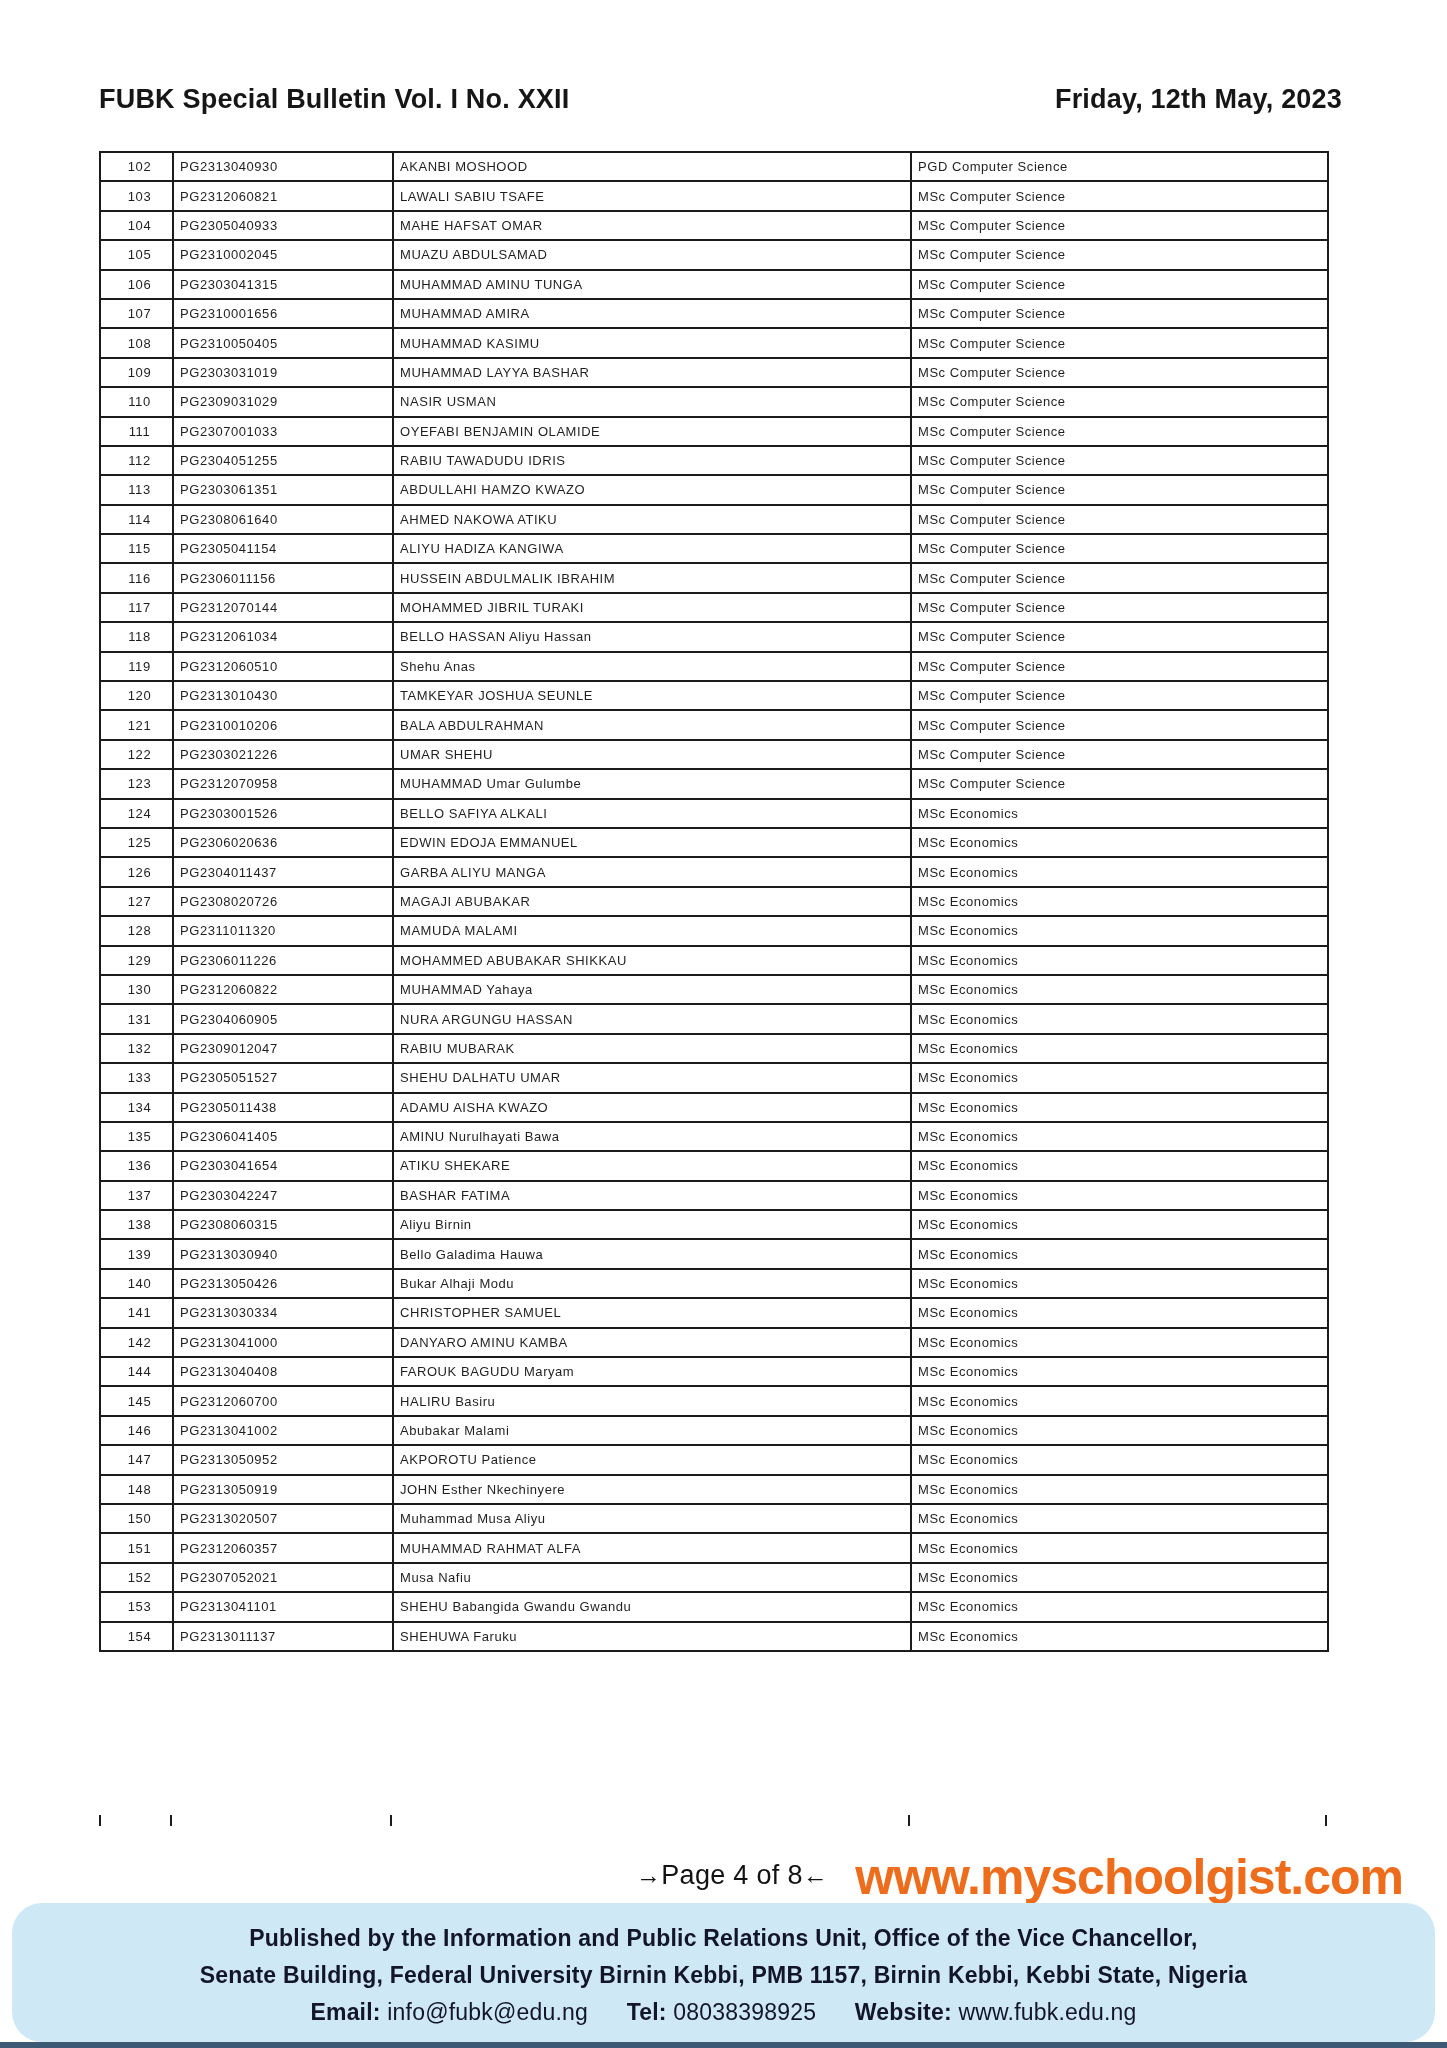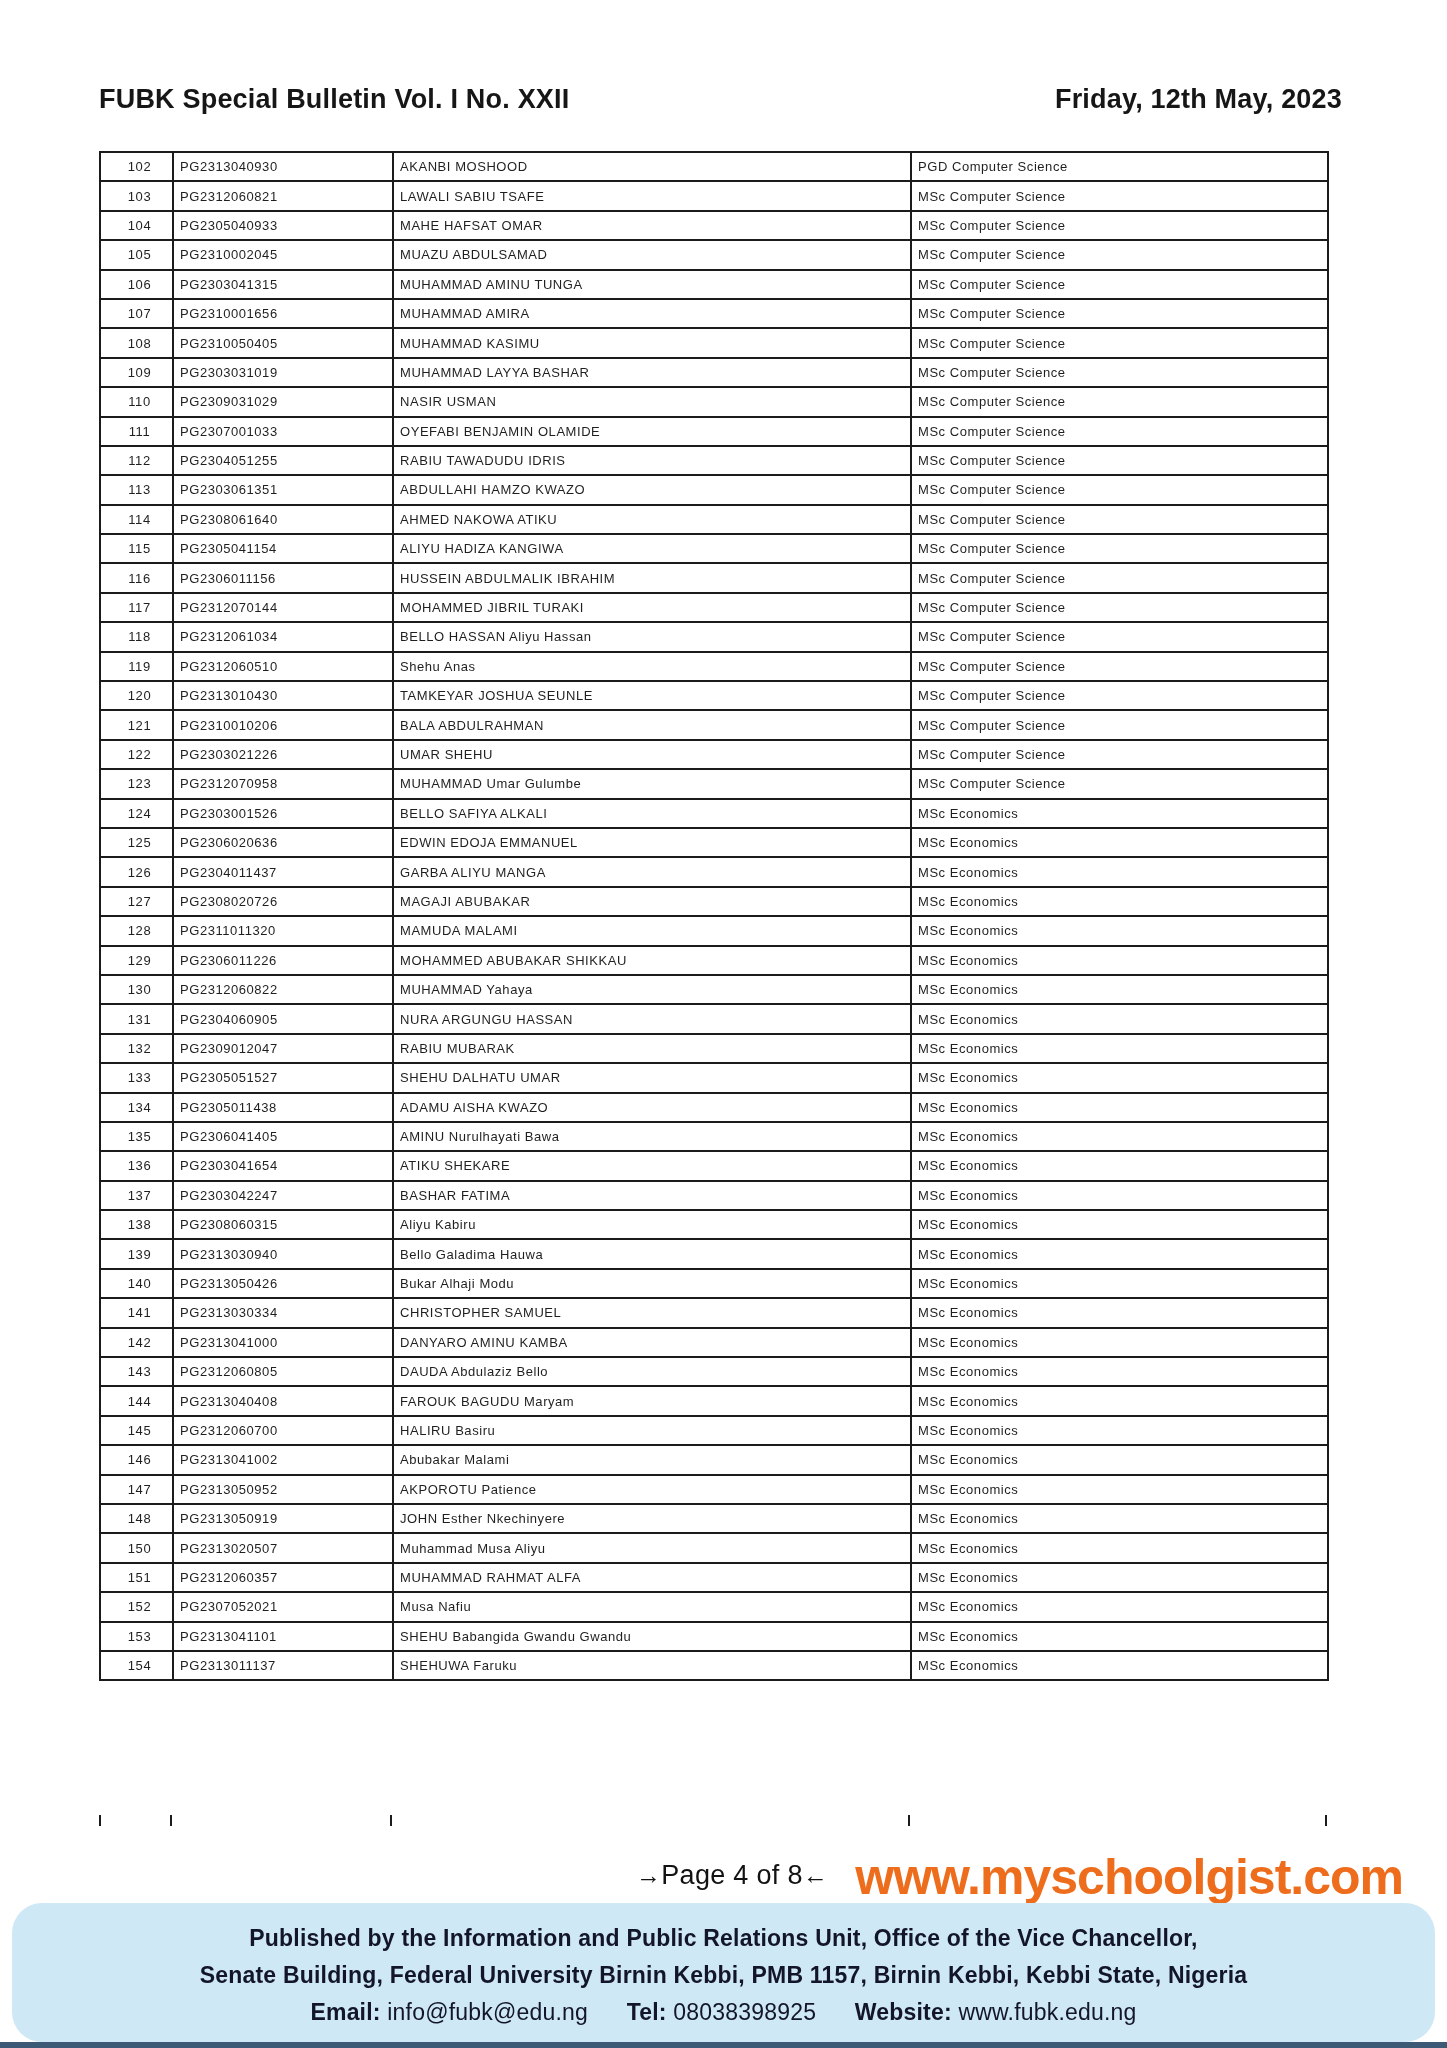--- a/index.html
+++ b/index.html
@@ -290,21 +290,21 @@
         </tr>
         <tr>
           <td class="sn">137</td>
           <td>PG2303042247</td>
           <td>BASHAR FATIMA</td>
           <td>MSc Economics</td>
         </tr>
         <tr>
           <td class="sn">138</td>
           <td>PG2308060315</td>
-          <td>Aliyu Kabiru</td>
+          <td>Aliyu Birnin</td>
           <td>MSc Economics</td>
         </tr>
         <tr>
           <td class="sn">139</td>
           <td>PG2313030940</td>
           <td>Bello Galadima Hauwa</td>
           <td>MSc Economics</td>
         </tr>
         <tr>
           <td class="sn">140</td>
@@ -315,26 +315,20 @@
         <tr>
           <td class="sn">141</td>
           <td>PG2313030334</td>
           <td>CHRISTOPHER SAMUEL</td>
           <td>MSc Economics</td>
         </tr>
         <tr>
           <td class="sn">142</td>
           <td>PG2313041000</td>
           <td>DANYARO AMINU KAMBA</td>
-          <td>MSc Economics</td>
-        </tr>
-        <tr>
-          <td class="sn">143</td>
-          <td>PG2312060805</td>
-          <td>DAUDA Abdulaziz Bello</td>
           <td>MSc Economics</td>
         </tr>
         <tr>
           <td class="sn">144</td>
           <td>PG2313040408</td>
           <td>FAROUK BAGUDU Maryam</td>
           <td>MSc Economics</td>
         </tr>
         <tr>
           <td class="sn">145</td>

